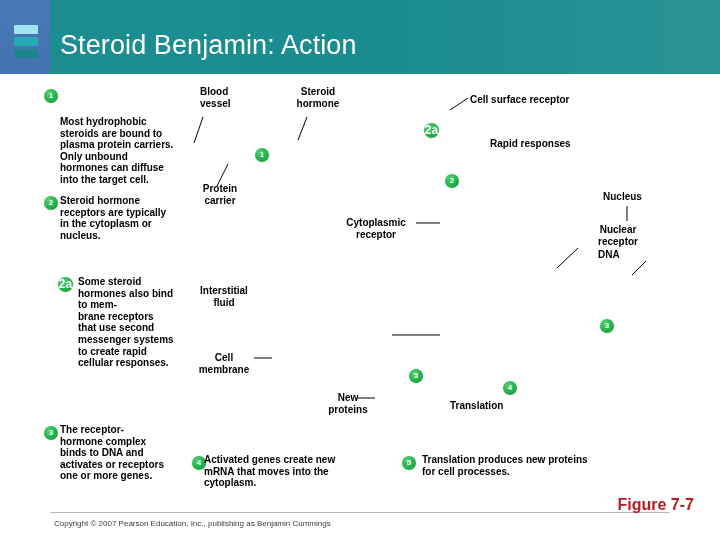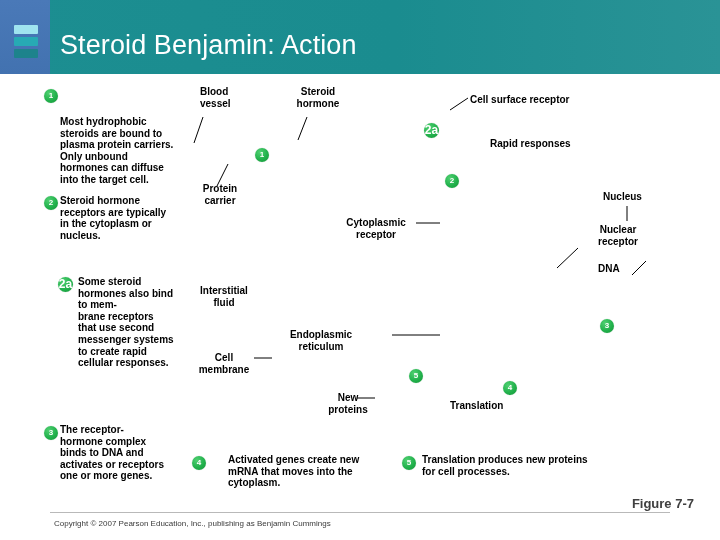--- a/index.html
+++ b/index.html
@@ -107,23 +107,23 @@
     position: absolute;
     left: 54px; top: 519px;
     font-size: 8px;
     color: #3a3a3a;
     font-weight: normal;
     white-space: nowrap;
   }
   #figure-num {
     position: absolute;
     right: 26px; top: 496px;
-    font-size: 13px;
-    font-weight: bold;
-    color: #404040;
+    font-size: 16px;
+    font-weight: bold;
+    color: #b91c1c;
     white-space: nowrap;
   }
 </style>
 </head>
 <body>
 
 <div id="slide">
 
   <div id="header">
     <div id="logo-panel">
@@ -171,21 +171,21 @@
 
   <div class="badge sz15" style="left:58px; top:277px;">2a</div>
   <div class="callout" style="left:78px; top:276px; width:96px;">Some steroid hormones also bind to mem-
 brane receptors that use second messenger systems to create rapid cellular responses.</div>
 
   <div class="badge sz14" style="left:44px; top:426px;">3</div>
   <div class="callout" style="left:60px; top:424px; width:110px;">The receptor-
 hormone complex binds to DNA and activates or receptors one or more genes.</div>
 
   <div class="badge sz14" style="left:192px; top:456px;">4</div>
-  <div class="callout" style="left:228px; top:454px; width:162px;">Activated genes create new mRNA that moves into the cytoplasm.</div>
+  <div class="callout" style="left:204px; top:454px; width:162px;">Activated genes create new mRNA that moves into the cytoplasm.</div>
 
   <div class="badge sz14" style="left:402px; top:456px;">5</div>
   <div class="callout" style="left:422px; top:454px; width:170px;">Translation produces new proteins for cell processes.</div>
 
   <div class="diaglabel" style="left:200px; top:86px;">Blood
 vessel</div>
 
   <div class="diaglabel center" style="left:282px; top:86px; width:72px;">Steroid
 hormone</div>
 
@@ -197,27 +197,25 @@
 carrier</div>
 
   <div class="diaglabel" style="left:603px; top:191px;">Nucleus</div>
 
   <div class="diaglabel center" style="left:338px; top:217px; width:76px;">Cytoplasmic
 receptor</div>
 
   <div class="diaglabel center" style="left:590px; top:224px; width:56px;">Nuclear
 receptor</div>
 
-  <div class="diaglabel" style="left:598px; top:263px;">DNA</div>
+  <div class="diaglabel" style="left:598px; top:249px;">DNA</div>
 
   <div class="diaglabel center" style="left:194px; top:285px; width:60px;">Interstitial
 fluid</div>
 
-  <div class="diaglabel center" style="left:283px; top:329px; width:76px;">Endoplasmic
-reticulum</div>
 
   <div class="diaglabel center" style="left:196px; top:352px; width:56px;">Cell
 membrane</div>
 
   <div class="diaglabel center" style="left:325px; top:392px; width:46px;">New
 proteins</div>
 
 
   <div class="diaglabel" style="left:450px; top:400px;">Translation</div>
 

